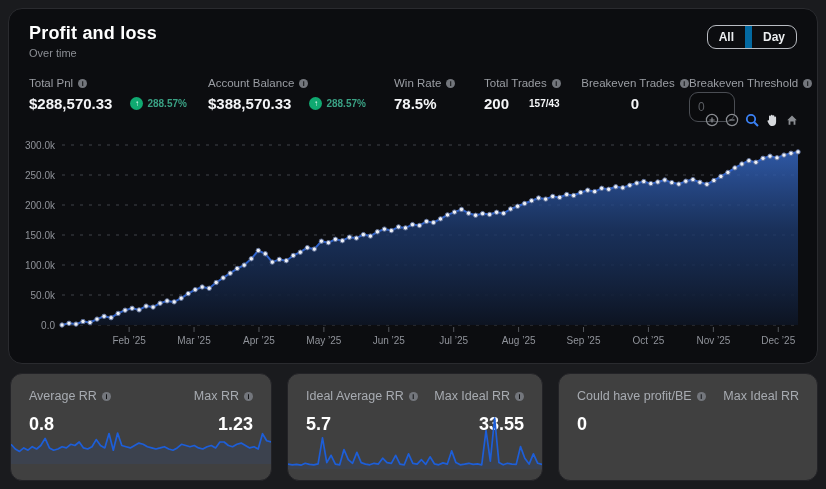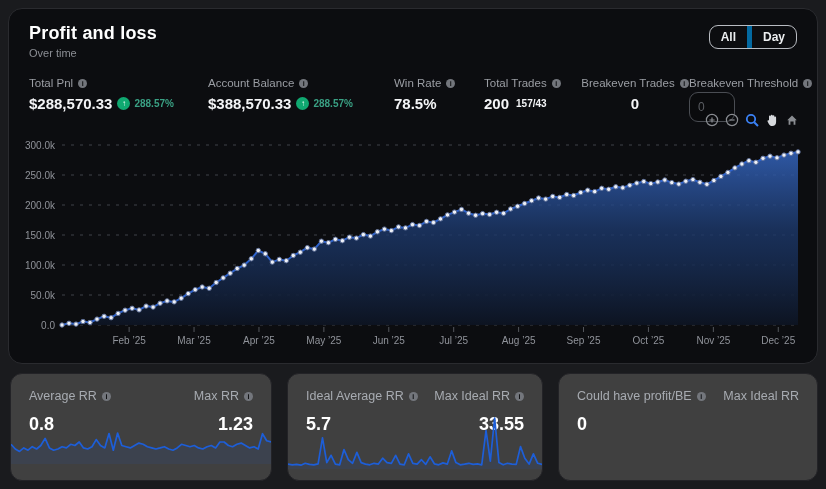--- a/index.html
+++ b/index.html
@@ -20,33 +20,33 @@
   }
   .panel-head { display:flex; justify-content:space-between; align-items:flex-start; padding:0 20px; height:44px; }
   .title { font-size:18px; font-weight:bold; letter-spacing:.2px; color:#ffffff; }
   .subtitle { font-size:11px; color:#8b8e94; margin-top:3px; }
 
   .seg { display:flex; border:1px solid #b9bcc2; border-radius:9px; overflow:hidden; margin-top:2px; }
   .seg-btn {
     background:transparent; border:none; color:#eceef0; font-family:inherit;
     font-size:12px; font-weight:bold; padding:4px 11px; cursor:pointer; line-height:14px;
   }
-  .seg-btn + .seg-btn { border-left:5px solid #0369a1; }
+  .seg-btn + .seg-btn { border-left:7px solid #0369a1; }
 
   
   .stats { position:relative; margin:10px 20px 0; height:50px; }
   .stat { position:absolute; top:0; }
   .stat-label { font-size:11.5px; color:#9b9ea4; display:flex; align-items:center; gap:5px; white-space:nowrap; }
   .info {
     width:9px; height:9px; border-radius:50%; background:#73767c; color:#0d0e10;
     font-size:7px; font-weight:bold; display:inline-flex; align-items:center; justify-content:center;
     line-height:9px;
   }
   .info::after { content:"i"; }
-  .stat-value { margin-top:6px; font-size:15px; font-weight:bold; color:#f4f5f7; display:flex; align-items:center; gap:5px; white-space:nowrap; }
+  .stat-value { margin-top:6px; font-size:15px; font-weight:bold; color:#f4f5f7; display:flex; align-items:center; gap:18px; white-space:nowrap; }
   .stat-value sup { font-size:10px; font-weight:bold; margin-left:2px; }
   .centered .stat-value { justify-content:center; }
   .centered .stat-label { justify-content:center; }
   .badge { display:inline-flex; align-items:center; gap:4px; font-size:10px; font-weight:bold; color:#3aa184; }
   .badge-dot {
     width:13px; height:13px; border-radius:50%; background:#10a971; color:#eafff6;
     display:inline-flex; align-items:center; justify-content:center; font-size:8px; line-height:13px;
   }
   .bt-row { display:flex; align-items:center; gap:6px; margin-top:3px; }
   .bt-input {

